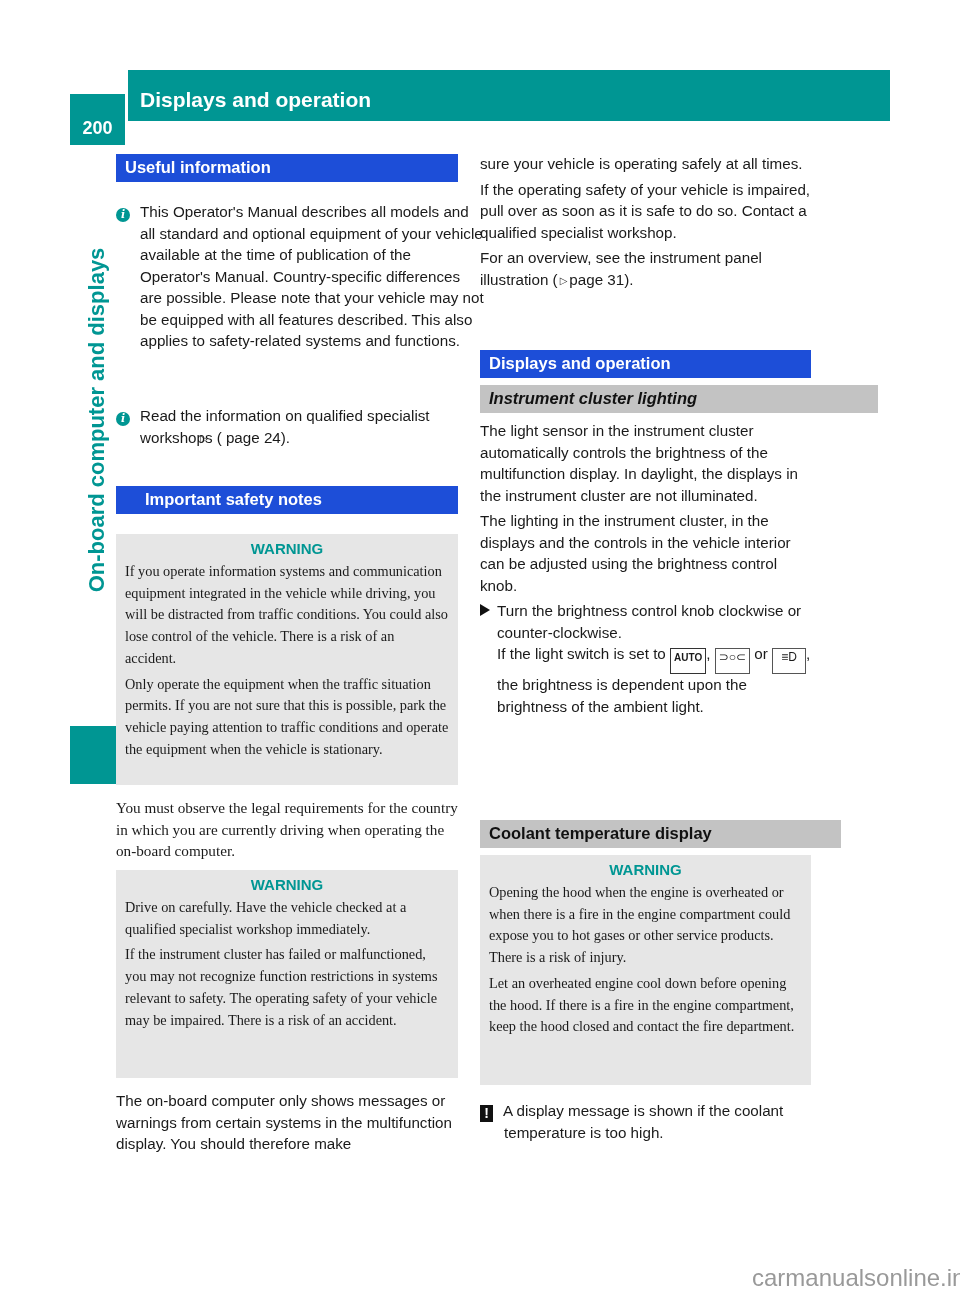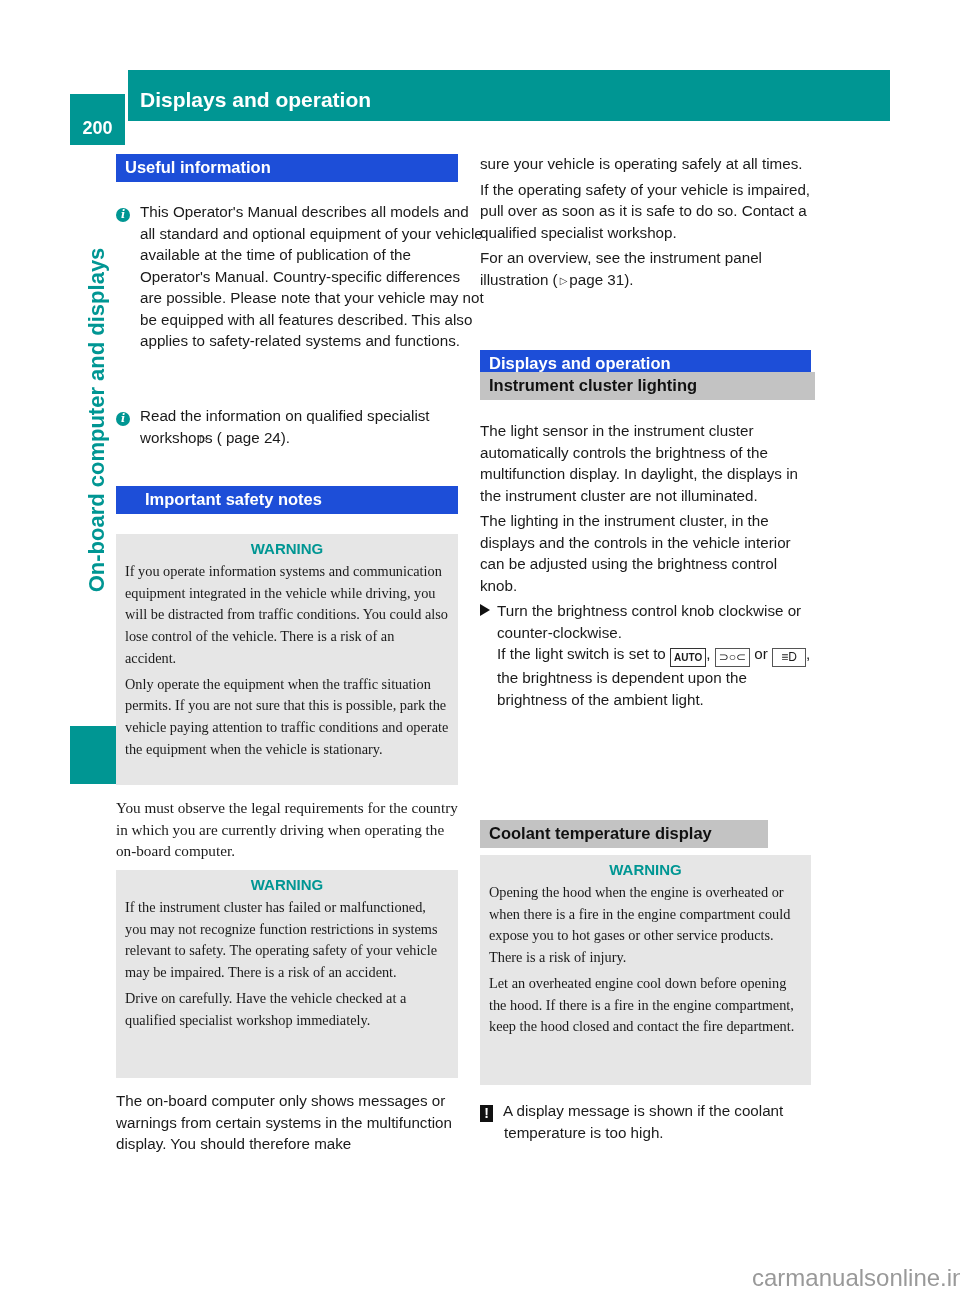--- a/index.html
+++ b/index.html
@@ -37,21 +37,21 @@
                font-family: "DejaVu Serif", serif; font-style: italic; vertical-align: -1px; margin-right: 6px; }
   .hang { padding-left: 24px; text-indent: -24px; }
   .hang .info-icon { text-indent: 0; margin-right: 10px; }
   .excl-icon { display: inline-block; width: 13px; height: 17px; background: #111; color: #fff; font-weight: bold;
                font-size: 14px; line-height: 17px; text-align: center; margin-right: 10px; text-indent: 0;
                vertical-align: -2px; }
   .tri { display: inline-block; font-size: 10px; color: #333; vertical-align: 1px; margin: 0 2px; }
   .bullet { display: inline-block; width: 0; height: 0; border-top: 6px solid transparent;
             border-bottom: 6px solid transparent; border-left: 10px solid #111; margin-right: 11px;
             text-indent: 0; vertical-align: 0px; }
-  .sym { display: inline-block; border: 1px solid #333; height: 19px; line-height: 17px; padding: 0 3px;
+  .sym { display: inline-block; border: 1px solid #333; height: 26px; line-height: 17px; padding: 0 3px;
          font-size: 10px; font-weight: bold; vertical-align: -2px; text-indent: 0; box-sizing: border-box; }
   .sym.light { border-color: #555; font-weight: normal; font-size: 12px; min-width: 34px; text-align: center; }
   .watermark { position: absolute; left: 752px; top: 1264px; font-size: 24px; color: #999; }
 </style>
 </head>
 <body>
 
 <div class="hdr-num">200</div>
 <div class="hdr-title">Displays and operation</div>
 <div class="side-label">
@@ -88,49 +88,49 @@
 
 <div class="warnbox" style="left:116px; top:870px; width:342px; height:208px;">
   <div class="warn-head">
     <svg width="18" height="16" viewBox="0 0 18 16">
         <path d="M9 1 L17 15 L1 15 Z" fill="none" stroke="#009693" stroke-width="1.3"></path>
         <line x1="9" y1="6" x2="9" y2="11" stroke="#009693" stroke-width="1.3"></line>
         <circle cx="9" cy="13" r="0.8" fill="#009693"></circle>
       </svg>
     <span>WARNING</span>
   </div>
+  <p>Drive on carefully. Have the vehicle checked at a qualified specialist workshop immediately.</p>
   <p>If the instrument cluster has failed or malfunctioned, you may not recognize function restrictions in systems relevant to safety. The operating safety of your vehicle may be impaired. There is a risk of an accident.</p>
-  <p>Drive on carefully. Have the vehicle checked at a qualified specialist workshop immediately.</p>
 </div>
 
 <div class="para" style="left:116px; top:1090px; width:346px;">The on-board computer only shows messages or warnings from certain systems in the multifunction display. You should therefore make</div>
 
 <div class="para" style="left:480px; top:153px; width:336px;">
   <p>sure your vehicle is operating safely at all times.</p>
   <p>If the operating safety of your vehicle is impaired, pull over as soon as it is safe to do so. Contact a qualified specialist workshop.</p>
   <p><span>For an overview, see the instrument panel illustration (</span><span class="tri">▷</span><span>page 31).</span></p>
 </div>
 
 <div class="sec-teal" style="left:480px; top:350px; width:331px;">Displays and operation</div>
-<div class="sec-grey" style="left:480px; top:372px; width:335px;">Instrument cluster lighting</div>
+<div class="sec-grey" style="left:480px; top:385px; width:398px;font-style:italic;">Instrument cluster lighting</div>
 
 <div class="para" style="left:480px; top:420px; width:336px;">
   <p>The light sensor in the instrument cluster automatically controls the brightness of the multifunction display. In daylight, the displays in the instrument cluster are not illuminated.</p>
   <p>The lighting in the instrument cluster, in the displays and the controls in the vehicle interior can be adjusted using the brightness control knob.</p>
   <p class="hang" style="padding-left:17px; text-indent:-17px;">
     <span class="bullet" style="margin-right:7px;"></span><span>Turn the brightness control knob clockwise or counter-clockwise.</span><br>
     <span>If the light switch is set to</span>
     <span class="sym">AUTO</span>,
     <span class="sym light">⊃○⊂</span>
     <span>or</span>
     <span class="sym light">≡D</span><span>, the brightness is dependent upon the brightness of the ambient light.</span>
   </p>
 </div>
 
-<div class="sec-grey" style="left:480px; top:820px; width:288px;">Coolant temperature display</div>
+<div class="sec-grey" style="left:480px; top:820px; width:361px;">Coolant temperature display</div>
 
 <div class="warnbox" style="left:480px; top:855px; width:331px; height:230px;">
   <div class="warn-head">
     <svg width="18" height="16" viewBox="0 0 18 16">
         <path d="M9 1 L17 15 L1 15 Z" fill="none" stroke="#009693" stroke-width="1.3"></path>
         <line x1="9" y1="6" x2="9" y2="11" stroke="#009693" stroke-width="1.3"></line>
         <circle cx="9" cy="13" r="0.8" fill="#009693"></circle>
       </svg>
     <span>WARNING</span>
   </div>

